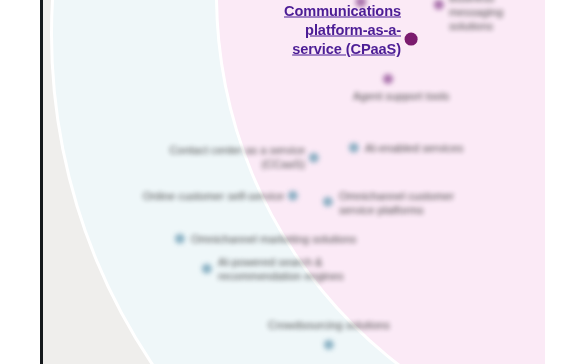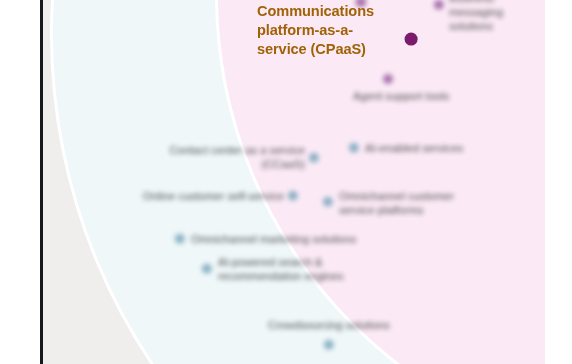--- a/index.html
+++ b/index.html
@@ -111,24 +111,26 @@
   .point-label.align-left {
     transform: translate(0, -50%);
     text-align: left;
   }
 
   #focus-label {
     position: absolute;
     font-size: 14.6px;
     line-height: 19px;
     font-weight: bold;
-    color: #a16207;
+    color: #4c1d95;
+    text-align: right;
     white-space: pre-line;
     transform: translate(-100%, -50%);
     letter-spacing: -0.1px;
+    text-decoration: underline;
   }
 </style>
 </head>
 <body>
 
 <div id="chart-root">
 
   <div id="y-axis-label">Industry leader activity</div>
 
   <div id="y-axis-line"></div>

